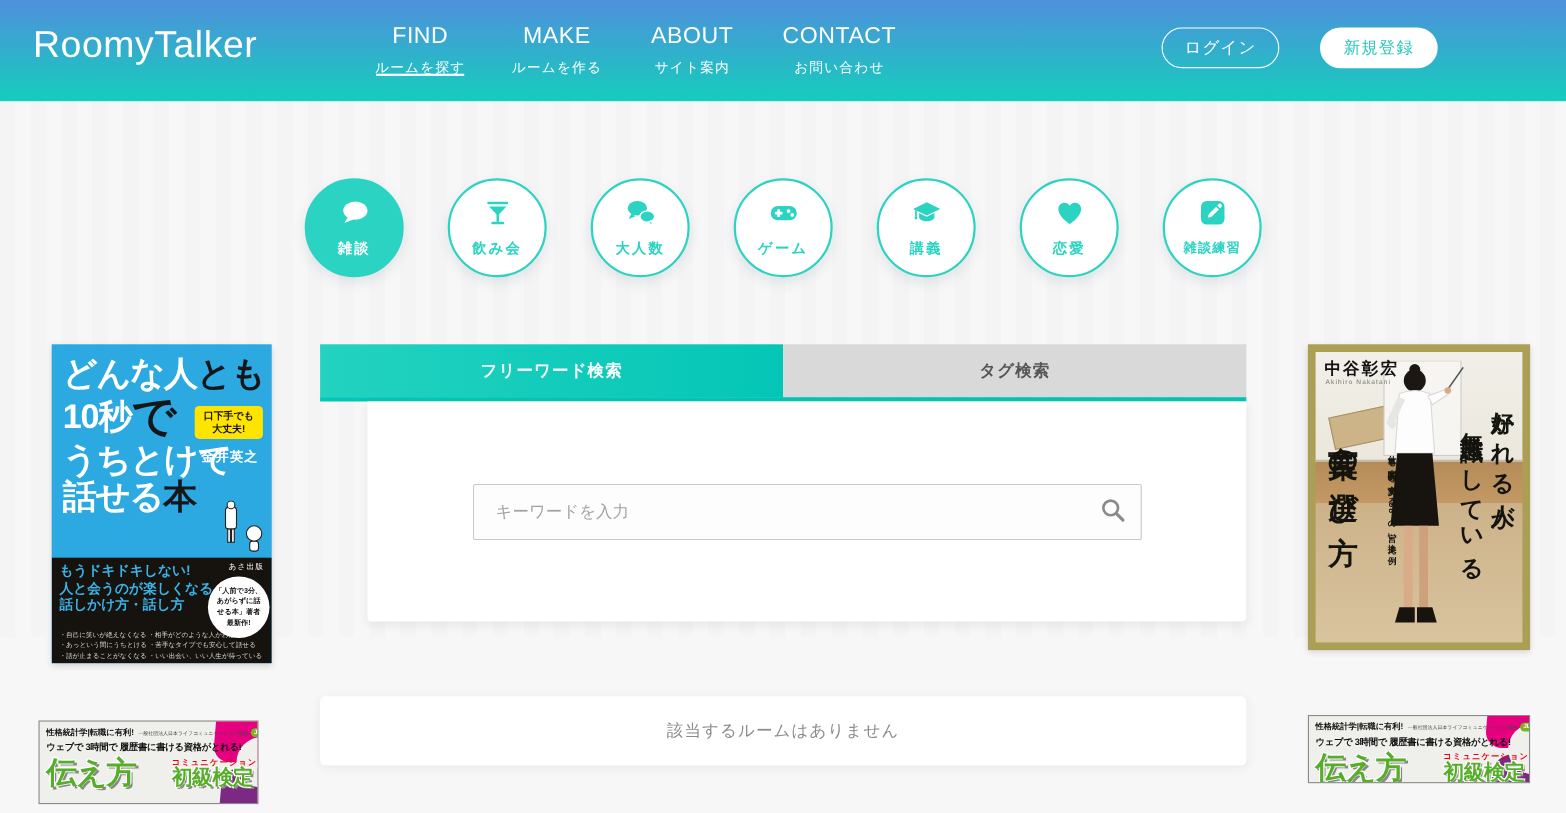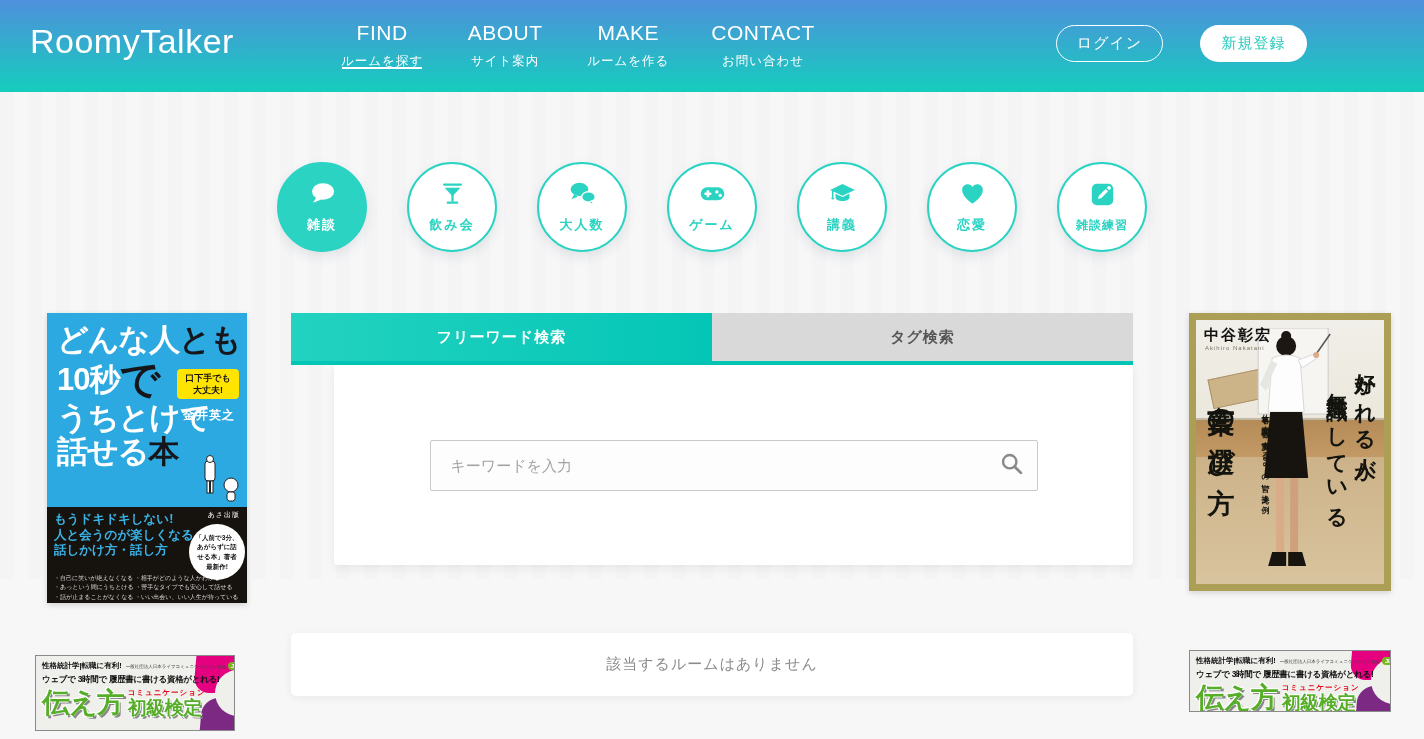--- a/index.html
+++ b/index.html
@@ -98,46 +98,46 @@
     border-radius:0 0 0 16px; transform:skewX(-5deg); }
   .bn-purple { position:absolute; right:-5px; bottom:-4px; width:38px; height:48%; background:#7b2982;
     border-radius:16px 0 0 0; transform:skewX(-5deg); }
   .bn-notch { position:absolute; right:-27px; top:50%; transform:translateY(-50%); width:46px; height:46px;
     border-radius:50%; background:#efefec; }
   .bn-row1 { position:relative; display:flex; align-items:center; margin:5px 4px 0 6px; z-index:1; }
   .bn-line1 { font-size:7.5px; font-weight:bold; color:#111; white-space:nowrap; }
   .bn-org { font-size:4.5px; color:#444; margin-left:4px; white-space:nowrap; }
   .bn-jlca { font-size:5.5px; background:#7ab51d; color:#fff; border-radius:7px; padding:1px 3px; margin-left:2px; font-weight:bold; }
   .bn-line2 { position:relative; font-size:8.5px; font-weight:900; color:#111; margin:3px 4px 0 6px; letter-spacing:-.3px; z-index:1; white-space:nowrap; }
-  .bn-row3 { position:relative; display:flex; align-items:flex-end; margin:2px 0 0 6px; z-index:1; }
+  .bn-row3 { position:relative; display:flex; align-items:flex-end; margin:2px 0 0 6px; z-index:1;justify-content:space-between; }
   .bn-big1 { font-size:28px; font-weight:900; color:#56ae28; line-height:.95; letter-spacing:-1px;
     text-shadow:-1px -1px 0 #fff,1px -1px 0 #fff,-1px 1px 0 #fff,2px 2px 0 #888; }
   .bn-stack { display:flex; flex-direction:column; margin-left:4px; }
   .bn-small-red { font-size:7.5px; color:#e60012; font-weight:bold; letter-spacing:1px; white-space:nowrap; }
   .bn-big2 { font-size:19px; font-weight:900; color:#56ae28; line-height:1; letter-spacing:-.5px;
     text-shadow:-1px -1px 0 #fff,1px -1px 0 #fff,-1px 1px 0 #fff,1.5px 1.5px 0 #888; white-space:nowrap; }
 </style>
 </head>
 <body>
 
 <header class="header">
   <div class="logo">RoomyTalker</div>
 
   <nav class="nav">
     <div class="nav-item active">
       <span class="nav-label">FIND</span>
       <span class="nav-sub">ルームを探す</span>
     </div>
     <div class="nav-item">
+      <span class="nav-label">MAKE</span>
+      <span class="nav-sub">ルームを作る</span>
+    </div>
+    <div class="nav-item">
       <span class="nav-label">ABOUT</span>
       <span class="nav-sub">サイト案内</span>
-    </div>
-    <div class="nav-item">
-      <span class="nav-label">MAKE</span>
-      <span class="nav-sub">ルームを作る</span>
     </div>
     <div class="nav-item">
       <span class="nav-label">CONTACT</span>
       <span class="nav-sub">お問い合わせ</span>
     </div>
   </nav>
 
   <div class="auth">
     <button class="btn btn-login">ログイン</button>
     <button class="btn btn-signup">新規登録</button>

